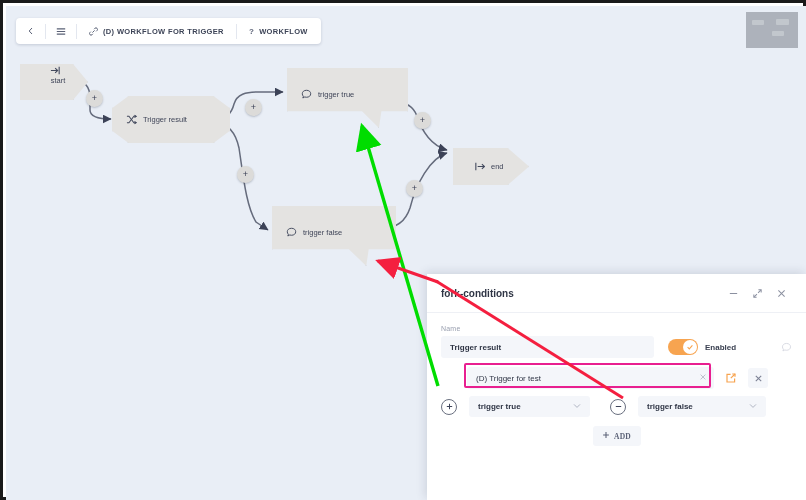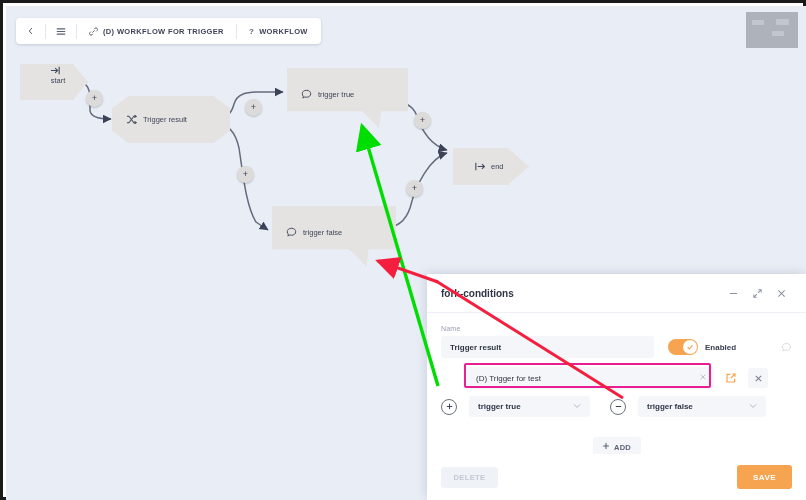--- a/index.html
+++ b/index.html
@@ -136,24 +136,24 @@
   }
   .sel{
     height:21px;background:#f4f6fa;border-radius:3px;
     display:flex;align-items:center;padding:0 9px;box-sizing:border-box;
     font-size:8px;font-weight:bold;color:#2f3545;cursor:pointer;
   }
   #sel-true{width:121px;margin-left:12px;}
   #sel-false{width:128px;margin-left:12px;}
   .caret{margin-left:auto;color:#b0b5c3;font-size:7px;}
   #add-btn{
-    margin:20px auto 0 auto;width:48px;height:20px;background:#f4f6fa;
+    margin:9px auto 0 auto;width:48px;height:20px;background:#f4f6fa;
     border-radius:3px;display:flex;align-items:center;justify-content:center;
     gap:4px;font-size:7.5px;font-weight:bold;color:#5a6176;
-    letter-spacing:.3px;cursor:pointer;
+    letter-spacing:.3px;cursor:pointer;font-family:Liberation Serif, serif;
   }
   #panel-foot{
     height:46px;flex:none;display:flex;align-items:center;
     padding:0 14px;justify-content:space-between;
   }
   #delete-btn{
     width:57px;height:21px;background:#eff2f7;border-radius:3px;
     display:flex;align-items:center;justify-content:center;
     font-size:7.5px;font-weight:bold;color:#c3c7d2;letter-spacing:.4px;cursor:pointer;
   }
@@ -413,21 +413,17 @@
               <svg width="8" height="8" viewBox="0 0 10 10">
                   <path d="M5,1.4 V8.6 M1.4,5 H8.6" stroke="currentColor" stroke-width="1.3"></path>
                 </svg>
             </span>
             <span>ADD</span>
           </div>
         </div>
 
       </div>
 
-      <div id="panel-foot">
-        <div id="delete-btn">DELETE</div>
-        <div id="save-btn">SAVE</div>
-      </div>
 
     </div>
 
   </div>
 </div>
 
 </body></html>

